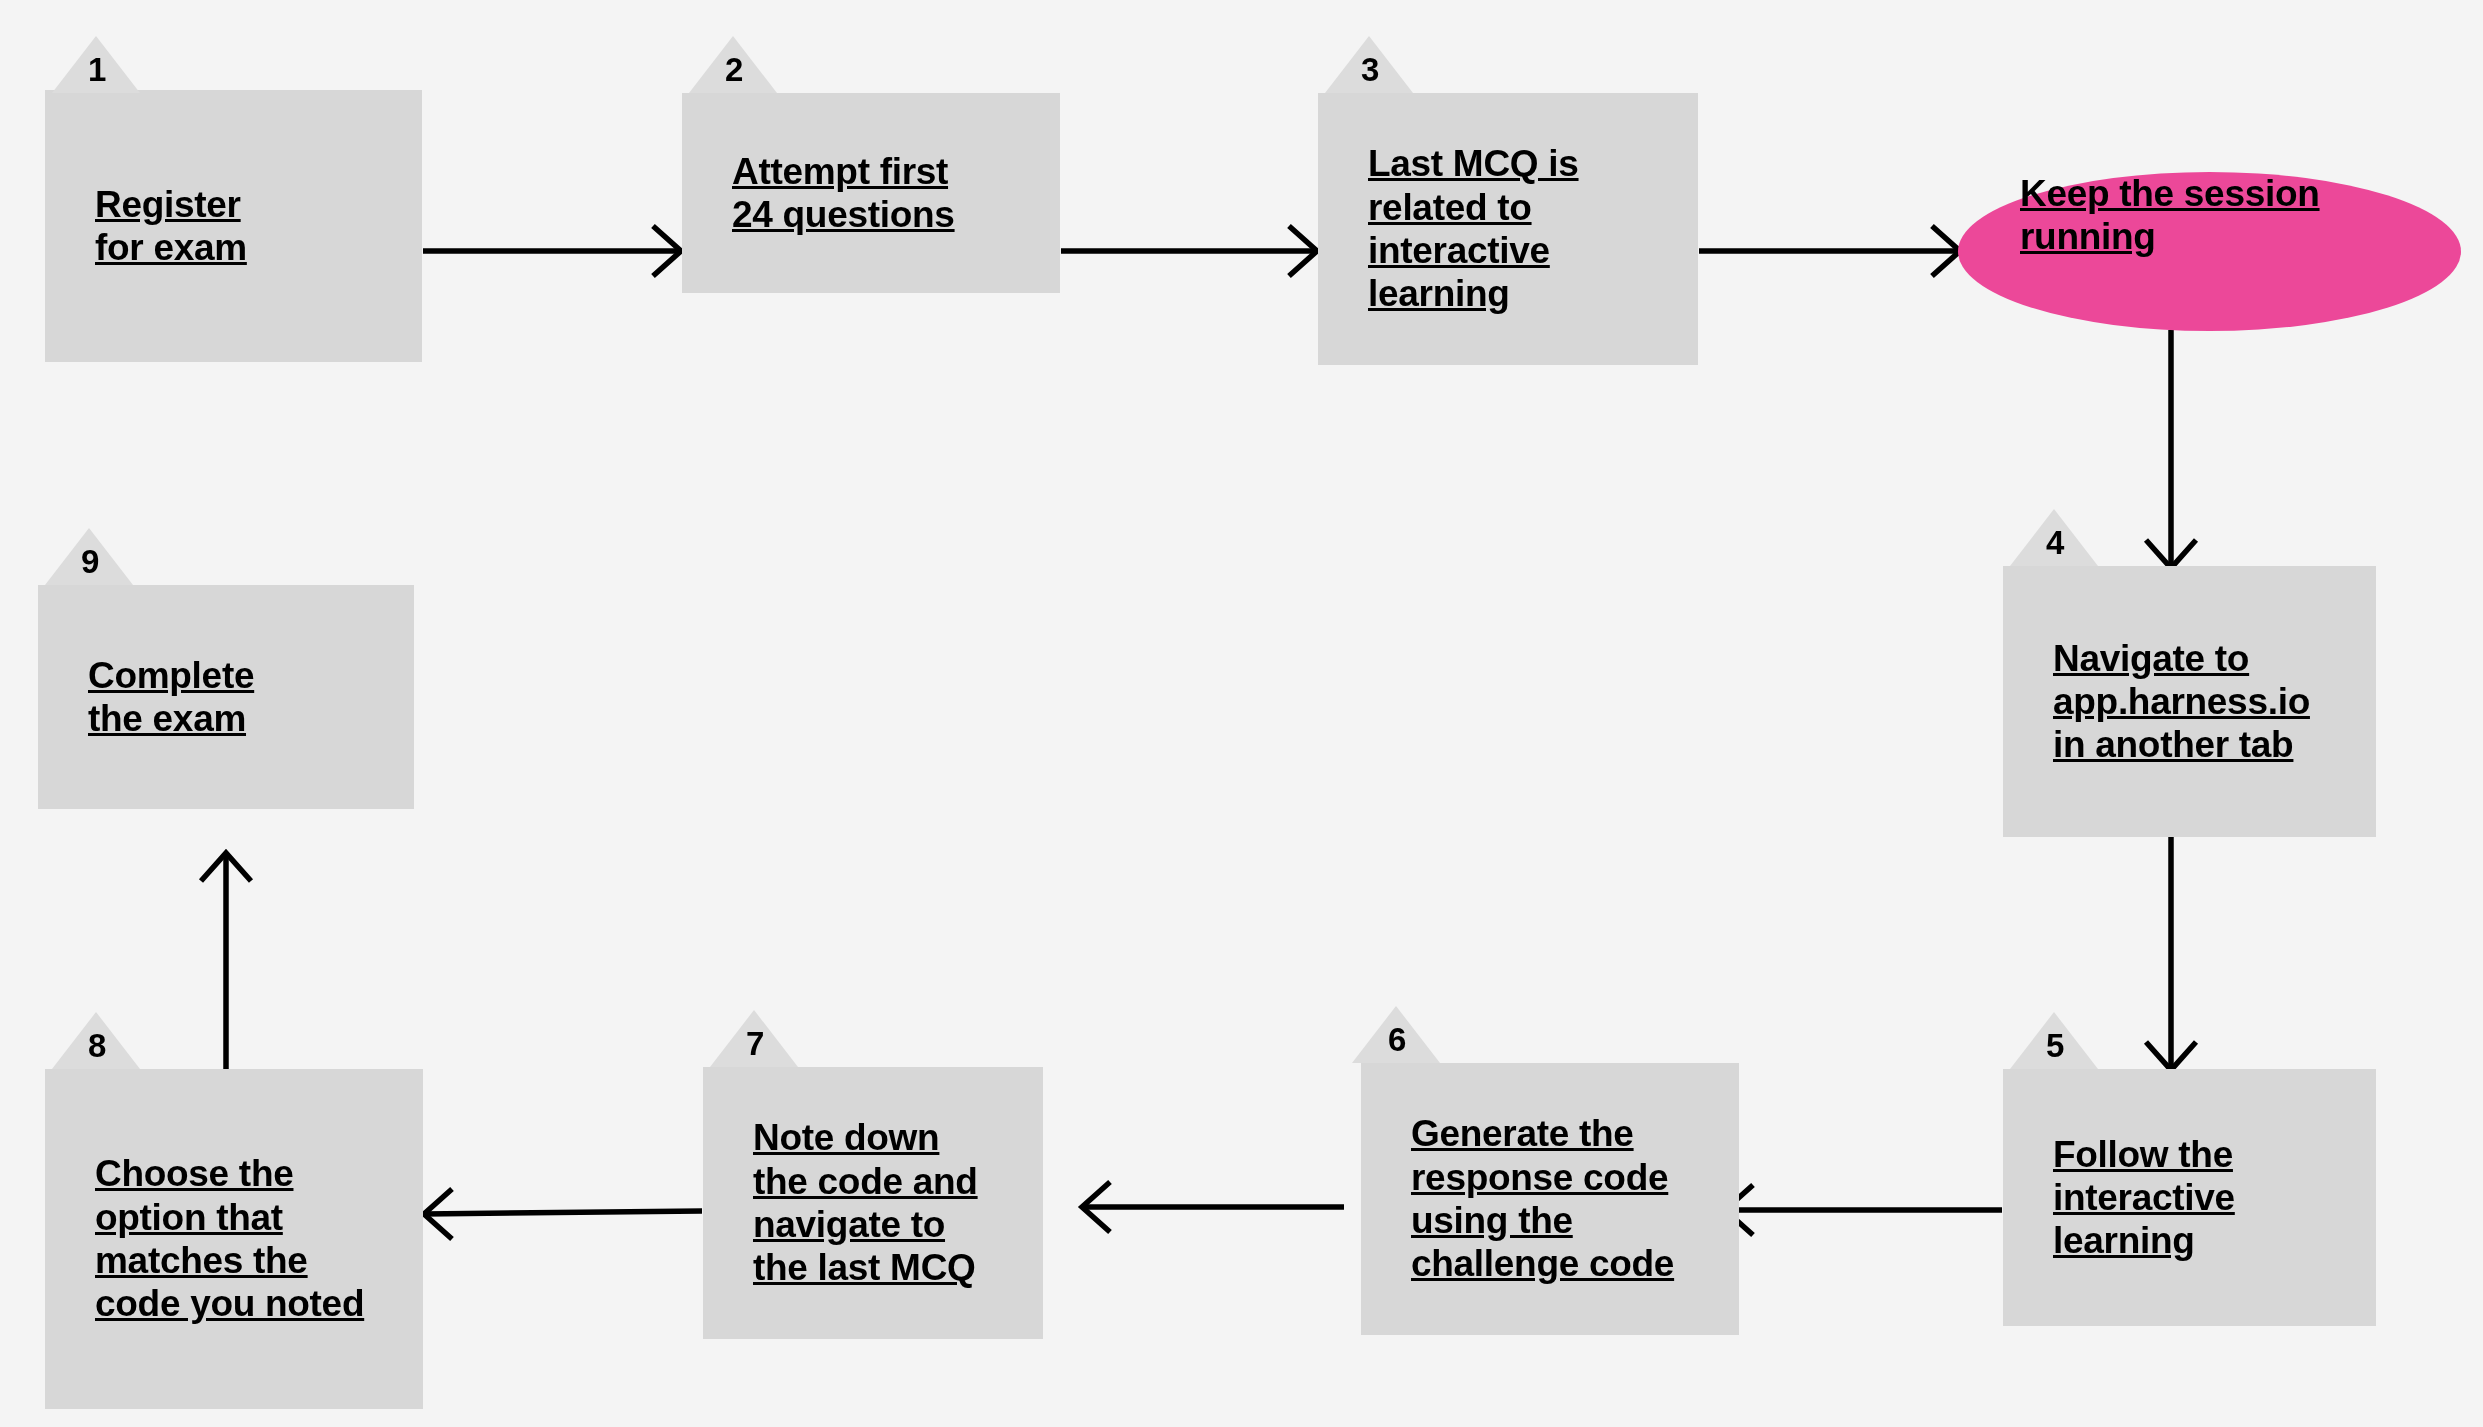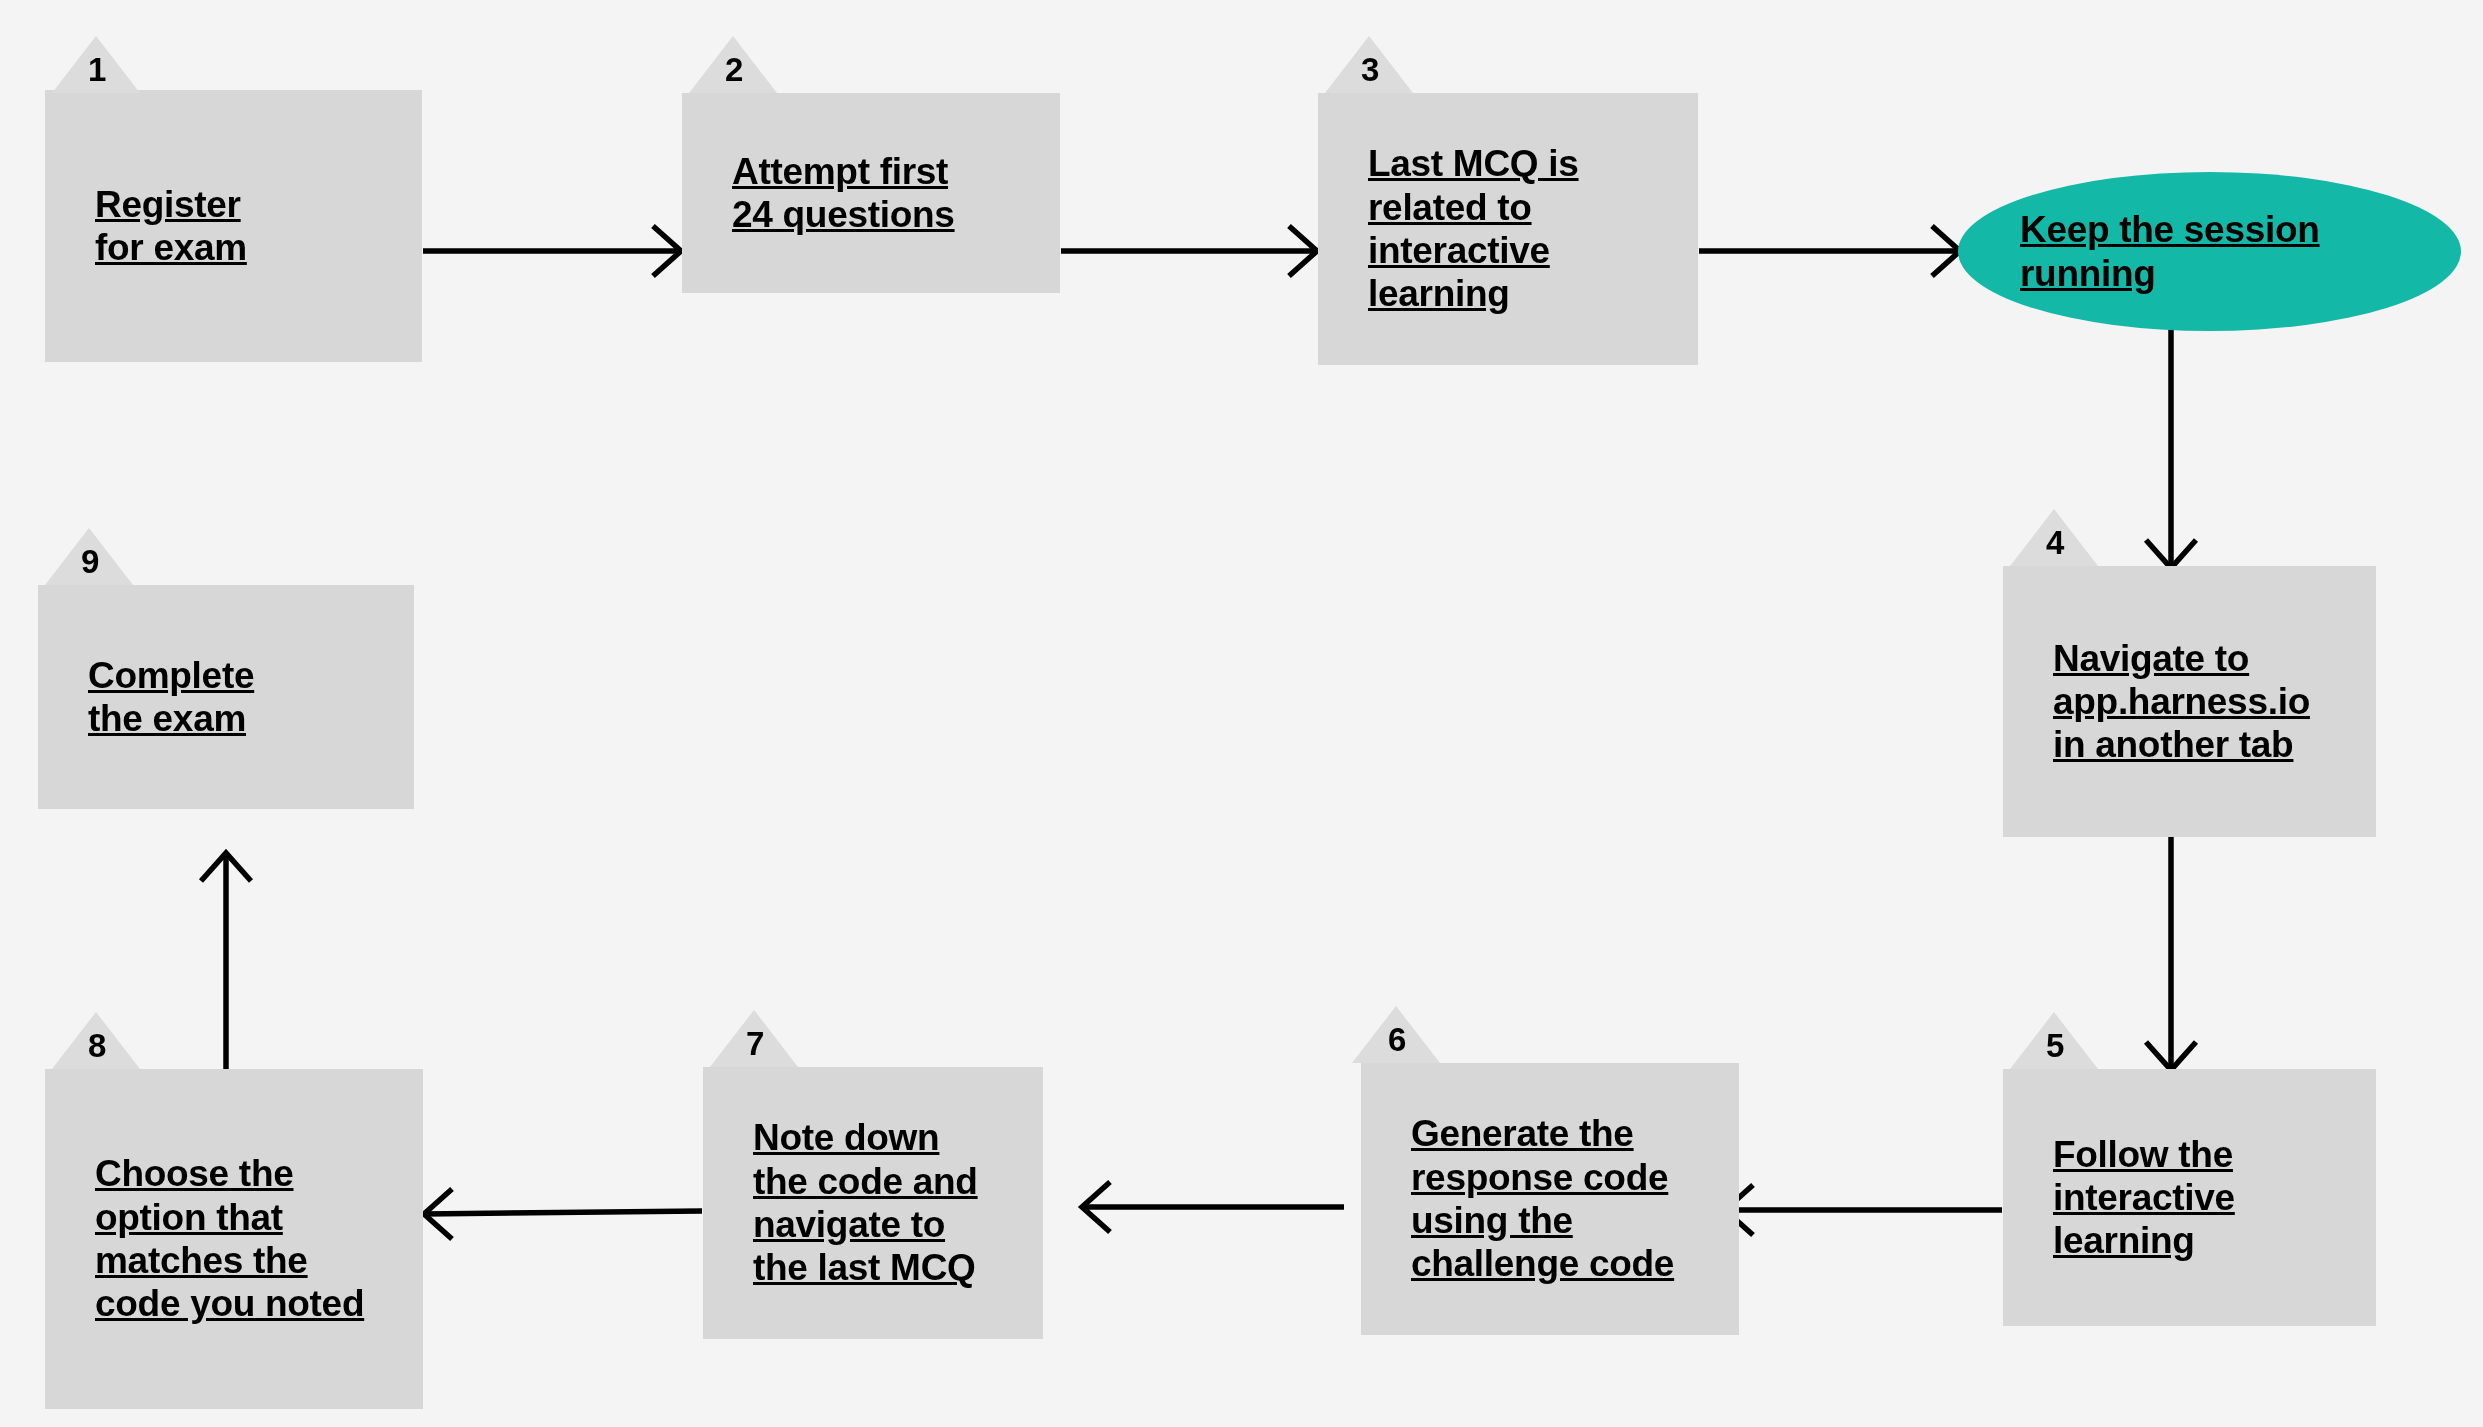--- a/index.html
+++ b/index.html
@@ -46,24 +46,23 @@
     font-size: 37px;
     line-height: 1.17;
     letter-spacing: -0.3px;
     white-space: pre-line;
     padding-left: 50px;
     padding-right: 16px;
     text-decoration: underline;
   }
   .node-ellipse {
     position: absolute;
-    background: #14b8a6;
+    background: #ec4899;
     border-radius: 50%;
     display: flex;
-    align-items: center;
   }
   .node-ellipse .node-label {
     padding-left: 62px;
   }
   
   .badge {
     position: absolute;
     width: 0;
     height: 0;
     border-left: 44px solid transparent;

